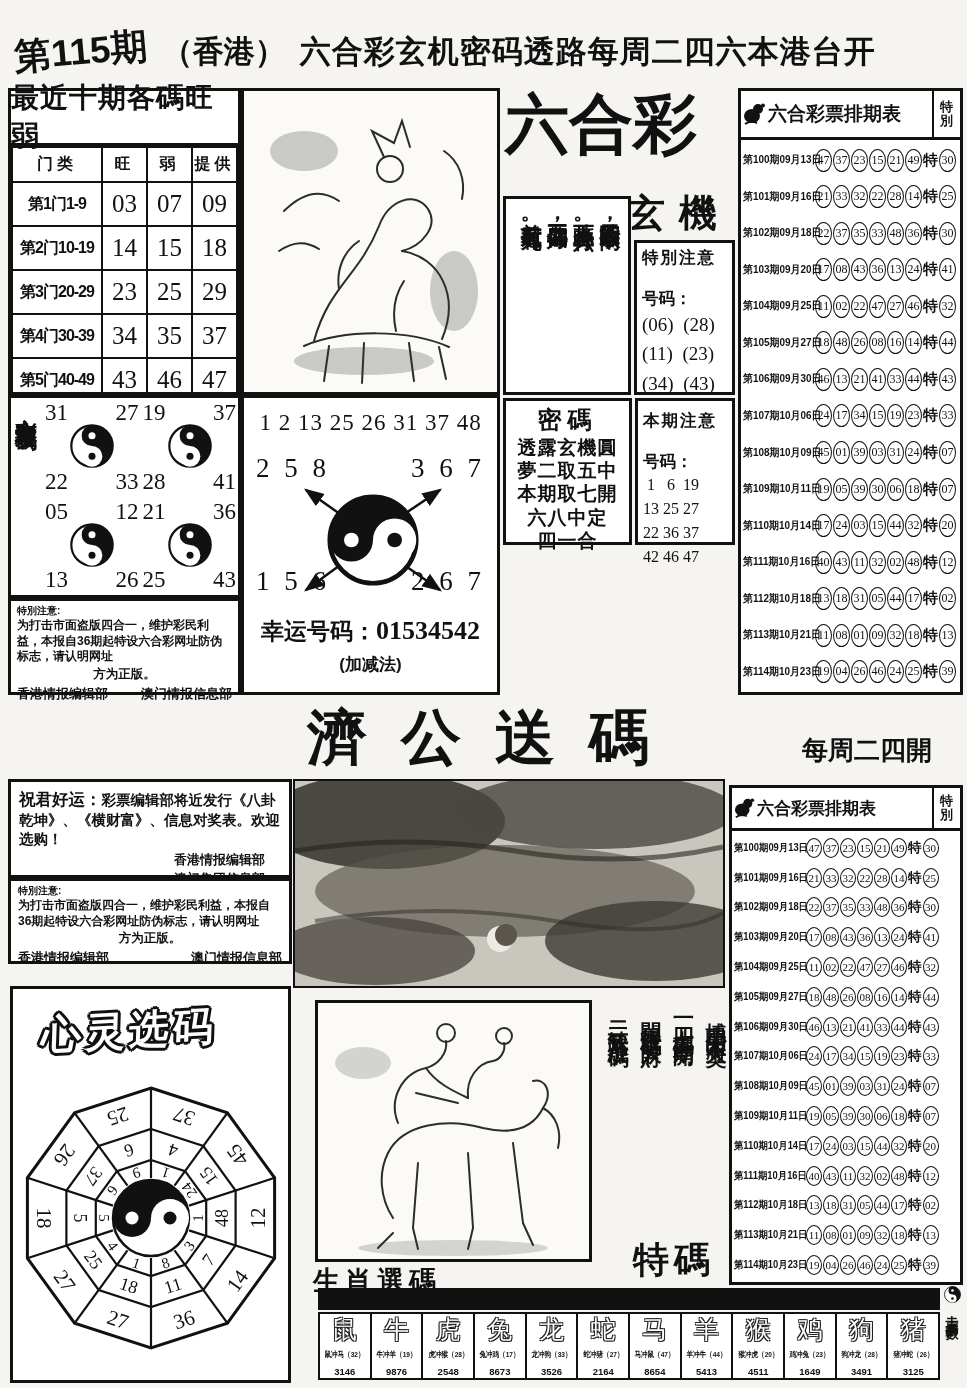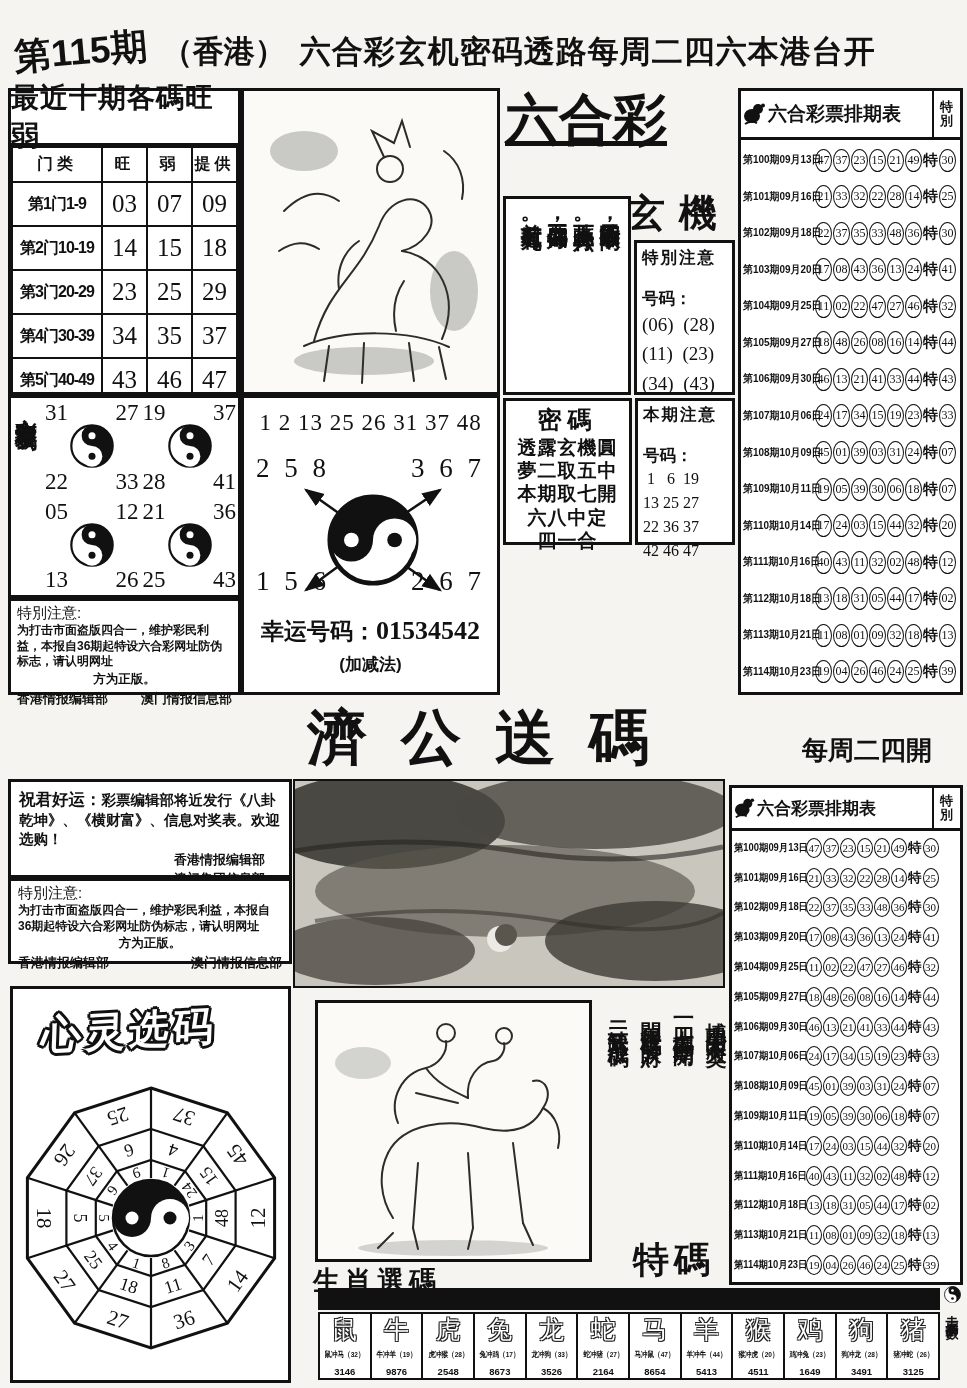--- a/index.html
+++ b/index.html
@@ -21,33 +21,33 @@
   table.st td.gate{font-size:16px;font-weight:900;letter-spacing:-1px;height:42px;}
   table.st td.num{font-family:"Liberation Serif",serif;font-size:25px;}
   
   .vtitle{writing-mode:vertical-rl;text-orientation:upright;font-size:22px;font-weight:900;
           line-height:1;letter-spacing:2px;padding:2px 4px;border-right:2px solid #fff;}
   .lgrid{flex:1;display:grid;grid-template-columns:1fr 1fr;grid-template-rows:1fr 1fr;}
   .lgroup{position:relative;}
   .lgroup .n{position:absolute;font-family:"Liberation Serif",serif;font-size:23px;}
   .yy{display:block;}
   
-  .notice-title{font-weight:400;font-size:15px;}
+  .notice-title{font-weight:700;font-size:10px;}
   .notice-body{font-weight:700;font-size:12px;line-height:1.3;}
   .notice-line2{font-weight:700;font-size:12.5px;text-align:center;margin-top:1px;}
   .notice-sigs{display:flex;justify-content:space-between;font-weight:900;font-size:13px;margin-top:2px;}
   
   .cp-row{position:absolute;left:0;right:0;top:12px;text-align:center;
           font-family:"Liberation Serif",serif;font-size:23px;letter-spacing:1px;}
   .cp-corner{position:absolute;font-family:"Liberation Serif",serif;font-size:27px;letter-spacing:4px;}
   .cp-lucky{position:absolute;left:0;right:0;top:218px;text-align:center;font-size:23px;font-weight:900;}
   .cp-lucky .v{font-family:"Liberation Serif",serif;font-weight:700;font-size:26px;}
   .cp-method{position:absolute;left:0;right:0;top:255px;text-align:center;font-size:17px;font-weight:700;}
   
-  .xj-big{display:flex;justify-content:space-between;font-size:54px;font-weight:900;line-height:1;text-decoration:underline;}
+  .xj-big{display:flex;justify-content:space-between;font-size:64px;font-weight:900;line-height:1;}
   .xj-sub{font-size:38px;font-weight:900;letter-spacing:14px;}
   .vtext{writing-mode:vertical-rl;text-orientation:upright;}
   .xj-poem{font-size:21px;font-weight:900;line-height:1.25;letter-spacing:1px;padding:8px 5px;}
   .sp-title{font-size:16.5px;font-weight:900;letter-spacing:2px;}
   .sp-label{font-size:16.5px;font-weight:900;margin-top:19px;}
   .sp-row{font-family:"Liberation Serif",serif;font-size:19px;line-height:1.55;white-space:pre;}
   .mm-title{font-size:24px;font-weight:900;text-align:center;letter-spacing:6px;}
   .mm-line{font-size:19px;font-weight:900;line-height:1.22;text-align:center;letter-spacing:1px;}
   .nt-row{font-family:"Liberation Serif",serif;font-size:16px;line-height:1.5;white-space:pre;}
   .cpm-title{font-size:29px;font-weight:900;letter-spacing:2px;}
@@ -304,21 +304,21 @@
     <div>
 
     <div class="mm-line">透露玄機圓</div>
         <div class="mm-line">夢二取五中</div>
         <div class="mm-line">本期取七開</div>
         <div class="mm-line">六八中定</div>
         <div class="mm-line">四一合</div>
       </div>
   </div>
 
-  <div class="panel" style="left:635px;top:398px;width:100px;height:147px;padding:3px 5px;">
+  <div class="panel" style="left:635px;top:398px;width:100px;height:147px;padding:9px 5px;">
     <div class="sp-title">本期注意</div>
     <div class="sp-label">号码：</div>
     <div>
 
     <div class="nt-row"> 1   6  19</div>
         <div class="nt-row">13 25 27</div>
         <div class="nt-row">22 36 37</div>
         <div class="nt-row">42 46 47</div>
       </div>
   </div>

